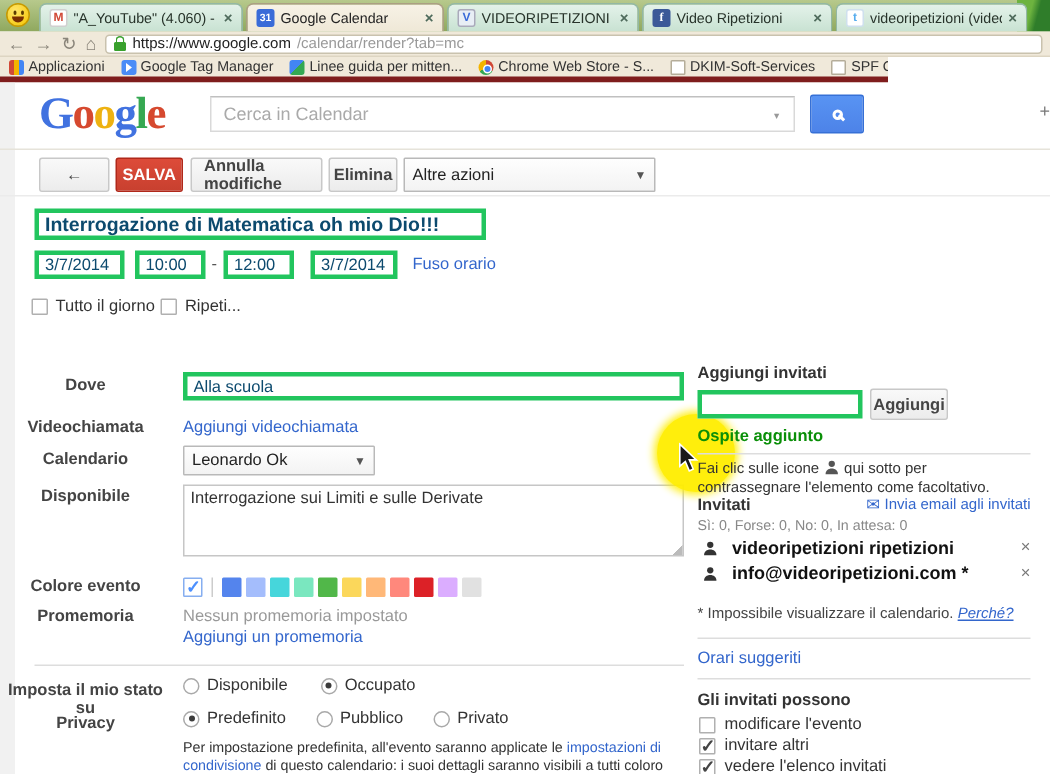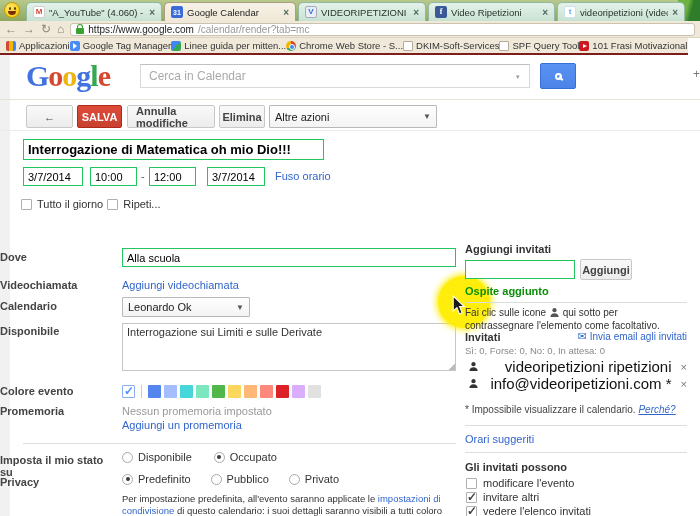--- a/index.html
+++ b/index.html
@@ -35,22 +35,22 @@
     border-bottom:1px solid #ddd5c2;display:flex;align-items:center;gap:6px;padding:0 5px;}
   .navic{font-size:12px;color:#8a857a;line-height:1;flex:none;}
   .urlbar{flex:1;height:13px;background:#fff;border:1px solid #c9c2ae;border-radius:3px;
     display:flex;align-items:center;gap:4px;padding:0 5px;font-size:10px;overflow:hidden;}
   .lock{width:8px;height:6px;background:#39a12d;border-radius:1px;position:relative;margin-top:3px;flex:none;}
   .lock::before{content:"";position:absolute;top:-4px;left:1px;width:4px;height:4px;
     border:1.5px solid #39a12d;border-bottom:none;border-radius:3px 3px 0 0;}
   .url-host{color:#222;white-space:nowrap;}
   .url-path{color:#999;white-space:nowrap;}
 
-  .bookmarks{position:absolute;top:38px;left:0;width:688px;height:17px;background:#f0e9da;
-    border-bottom:2px solid #7f1d1d;display:flex;align-items:center;padding:0 6px;
+  .bookmarks{position:absolute;top:38px;left:0;width:592px;height:17px;background:#f0e9da;
+    border-bottom:4px solid #7f1d1d;display:flex;align-items:center;gap:11px;padding:0 6px;
     font-size:9.5px;color:#333;white-space:nowrap;overflow:hidden;}
   .bm{display:flex;align-items:center;gap:3px;flex:none;}
   .bic{width:10px;height:10px;flex:none;border-radius:2px;position:relative;}
   .bic-apps{background:
     linear-gradient(90deg,#d14836 33%,#f4b400 33%,#f4b400 66%,#4285f4 66%);}
   .bic-gtm{background:#4a8cf7;}
   .bic-gtm::after{content:"";position:absolute;left:3px;top:2px;border-left:4px solid #fff;
     border-top:3px solid transparent;border-bottom:3px solid transparent;}
   .bic-guide{background:linear-gradient(135deg,#4285f4 50%,#34a853 50%);}
   .bic-cws{background:conic-gradient(#d14836 0 33%,#34a853 33% 66%,#f4b400 66%);border-radius:50%;}
@@ -84,21 +84,21 @@
 
   .btn{position:absolute;top:50px;height:23px;display:flex;align-items:center;justify-content:center;
     font-size:11px;font-weight:bold;color:#444;background:linear-gradient(#f9f9f9,#ececec);
     border:1px solid #c8c8c8;border-radius:2px;padding:0 8px;}
   .btn-red{background:linear-gradient(#dd4b39,#c8402f);border-color:#b0281a;color:#fff;}
   .selectbox{position:absolute;display:flex;align-items:center;justify-content:space-between;
     background:linear-gradient(#fefefe,#f3f3f3);border:1px solid #b9b9b9;font-size:11px;color:#222;
     padding:0 5px;border-radius:1px;}
   .selcaret{font-size:8px;color:#555;}
 
-  .txt{border:1px solid #22c55e;font-size:11px;color:#000000;font-family:inherit;padding:0 4px;}
+  .txt{border:3px solid #22c55e;font-size:11px;color:#0c4a6e;font-family:inherit;padding:0 4px;}
 
   .title-input{position:absolute;left:23px;top:84px;width:301px;height:21px;font-weight:bold;font-size:13px;}
   .d-start{position:absolute;left:23px;top:112px;width:60px;height:19px;}
   .t-start{position:absolute;left:90px;top:112px;width:47px;height:19px;}
   .dash{position:absolute;left:141px;top:115px;font-size:11px;color:#555;}
   .t-end{position:absolute;left:149px;top:112px;width:47px;height:19px;}
   .d-end{position:absolute;left:207px;top:112px;width:58px;height:19px;}
   .link{color:#3366cc;text-decoration:none;}
   .fuso{position:absolute;left:275px;top:115px;font-size:11px;}
 
@@ -111,21 +111,21 @@
 
   .allday-row{position:absolute;left:21px;top:143px;font-size:11px;color:#333;display:flex;gap:4px;align-items:center;}
   .allday-row label{display:flex;gap:5px;align-items:center;}
 
   .etabs{position:absolute;left:20px;top:166px;display:flex;font-size:11px;}
   .etab-active{background:#fff;border:1px solid #dcdcdc;border-bottom:1px solid #fff;
     padding:4px 12px;color:#222;}
   .etab-link{background:#f7f7f7;border:1px solid #e7e7e7;border-left:none;padding:4px 12px;}
   .etab-link a{color:#3366cc;text-decoration:underline;}
 
-  .flabel{position:absolute;left:0;width:114px;text-align:left;font-size:11px;font-weight:bold;color:#444;}
+  .flabel{position:absolute;left:0;width:114px;text-align:center;font-size:11px;font-weight:bold;color:#444;}
   .where-input{position:absolute;left:122px;top:193px;width:334px;height:19px;}
   .vc-link{position:absolute;left:122px;top:224px;font-size:11px;}
   .cal-select{left:122px;top:242px;width:128px;height:20px;}
   .desc-area{position:absolute;left:122px;top:268px;width:334px;height:48px;resize:none;
     border:1px solid #c6c6c6;font-size:11px;font-family:inherit;color:#333;padding:2px 4px;}
   .resize-grip{position:absolute;left:448px;top:308px;width:7px;height:7px;
     background:linear-gradient(135deg,transparent 50%,#bbb 50%);}
 
   .color-row{position:absolute;left:122px;top:330px;display:flex;align-items:center;gap:3px;}
   .color-default{width:13px;height:13px;border:1px solid #86aef0;background:#fff;position:relative;border-radius:1px;}
@@ -147,21 +147,21 @@
   .add-btn{position:absolute;left:580px;top:204px;width:52px;height:21px;position:absolute;}
   .toast{position:absolute;left:465px;top:230px;font-size:11px;font-weight:bold;color:#0a8f08;}
   .rdiv{position:absolute;left:465px;width:222px;height:1px;background:#ddd;}
   .hint{position:absolute;left:465px;top:251px;width:224px;font-size:10px;color:#333;line-height:13px;}
   .pers{display:inline-block;width:11px;height:11px;vertical-align:-2px;}
   .inv-head{position:absolute;left:465px;top:275px;width:222px;display:flex;justify-content:space-between;align-items:center;}
   .mail-link{font-size:10px;display:flex;align-items:center;gap:3px;}
   .envelope{color:#3366cc;font-size:11px;}
   .rsvp{position:absolute;left:465px;top:290px;font-size:9.5px;color:#888;}
   .guest{position:absolute;left:468px;width:219px;display:flex;align-items:center;gap:9px;}
-  .guest .gname{flex:1;font-size:15px;font-weight:normal;color:#111;text-align:right;}
+  .guest .gname{flex:1;font-size:12px;font-weight:bold;color:#111;}
   .guest .gx{color:#777;font-size:11px;}
   .cal-note{position:absolute;left:465px;top:349px;font-size:10px;color:#444;}
   .cal-note a{text-decoration:underline;font-style:italic;}
   .sugg{position:absolute;left:465px;top:378px;font-size:11px;}
   .perm-title{position:absolute;left:465px;top:406px;}
   .perm{position:absolute;left:466px;font-size:11px;color:#333;display:flex;gap:6px;align-items:center;}
 
   
   .hl-circle{position:absolute;left:438px;top:221px;width:52px;height:52px;border-radius:50%;
     background:#ffee00;box-shadow:0 0 6px 2px #ffee00;opacity:.95;z-index:0;}

